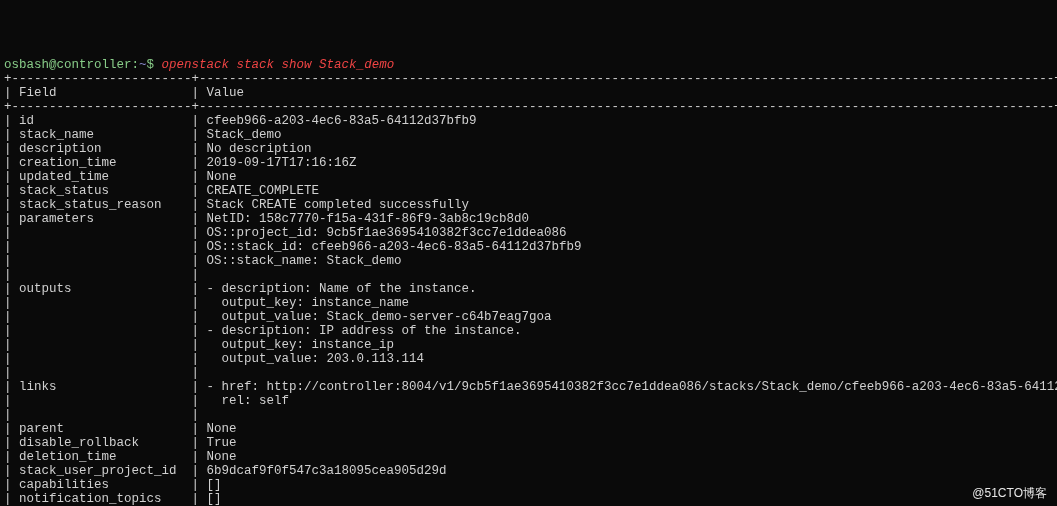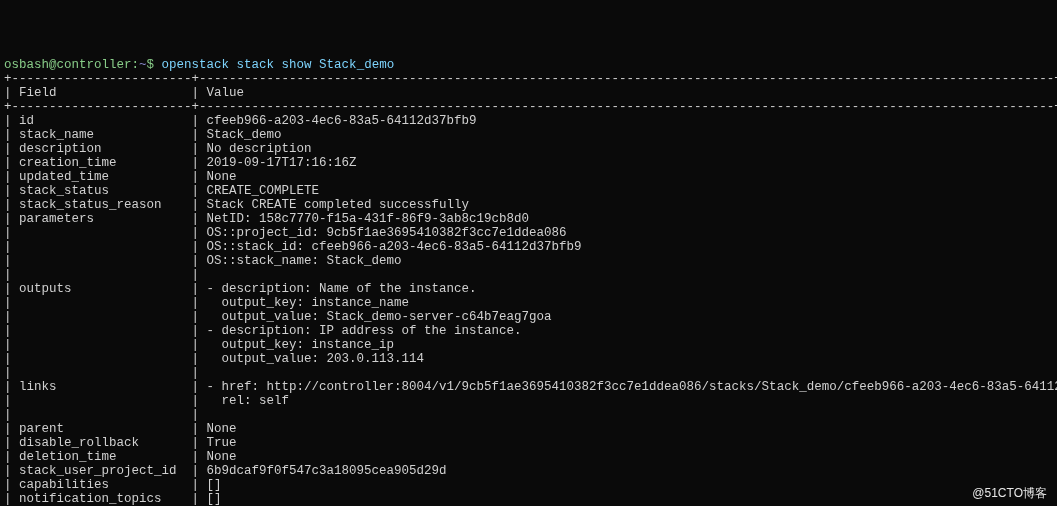--- a/index.html
+++ b/index.html
@@ -10,21 +10,21 @@
       font-size: 12.5px;
       line-height: 1.12;
       white-space: pre;
       padding: 2px 4px;
       width: 1057px;
       height: 506px;
       overflow: hidden;
     }
     .prompt-user { color: #88cc88; }
     .prompt-tilde { color: #8888cc; }
-    .prompt-cmd { color: #7dd3fc; }
+    .prompt-cmd { color: #ef4444; font-style: italic; }
     .watermark {
       position: absolute;
       right: 10px;
       bottom: 6px;
       color: #ffffff;
       font-family: Arial, sans-serif;
       font-size: 12px;
       opacity: 0.9;
     }
   </style>

